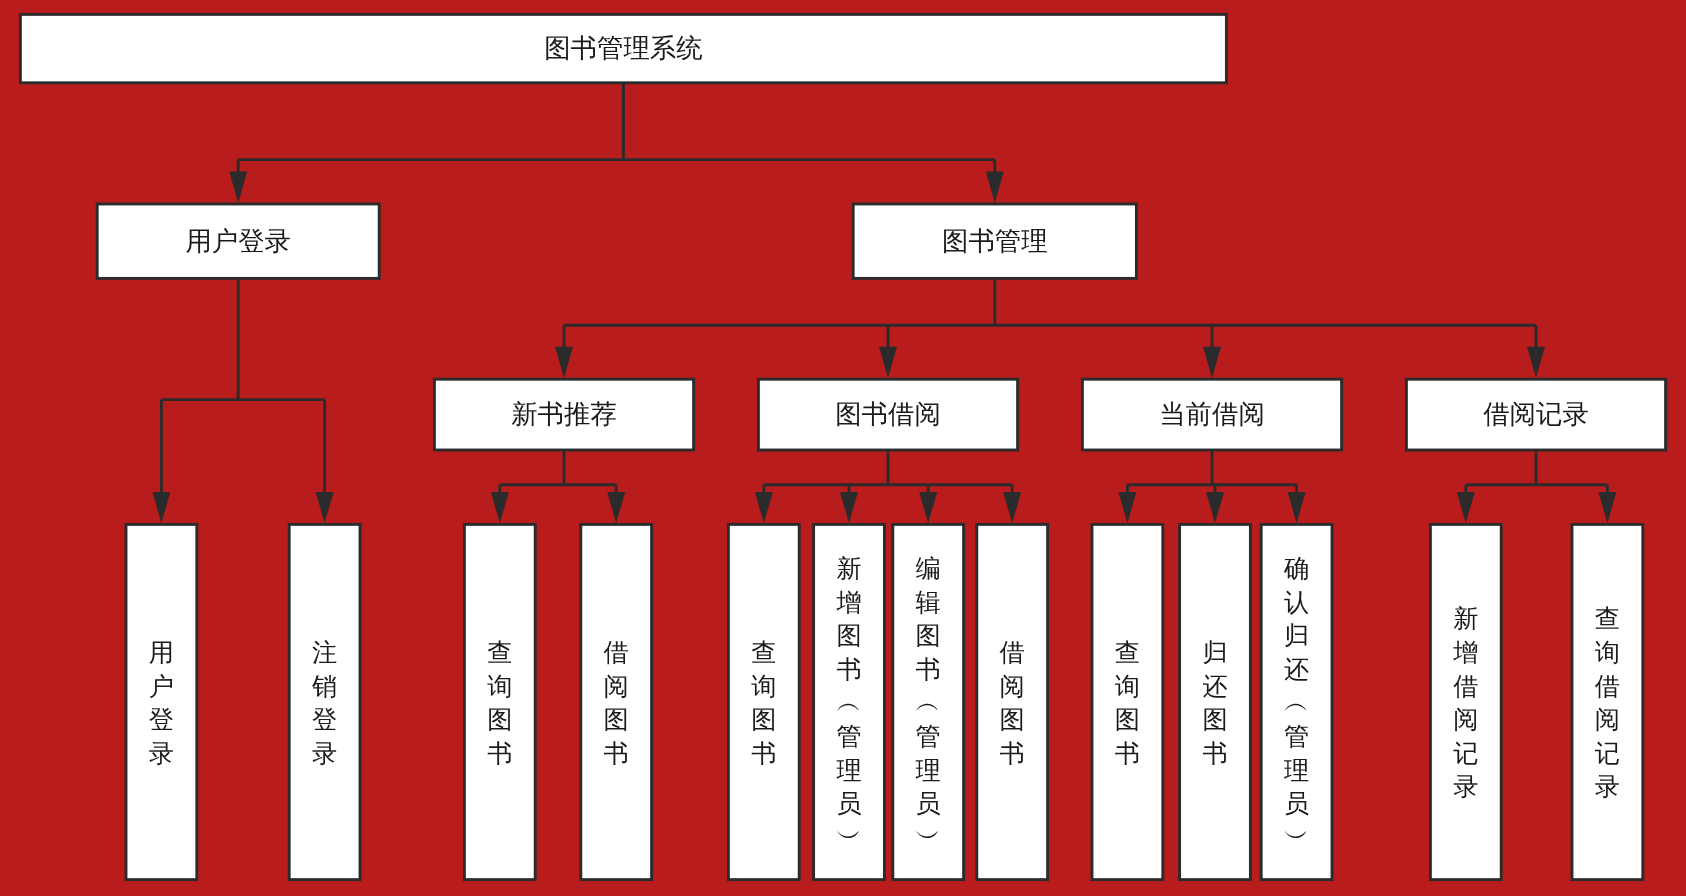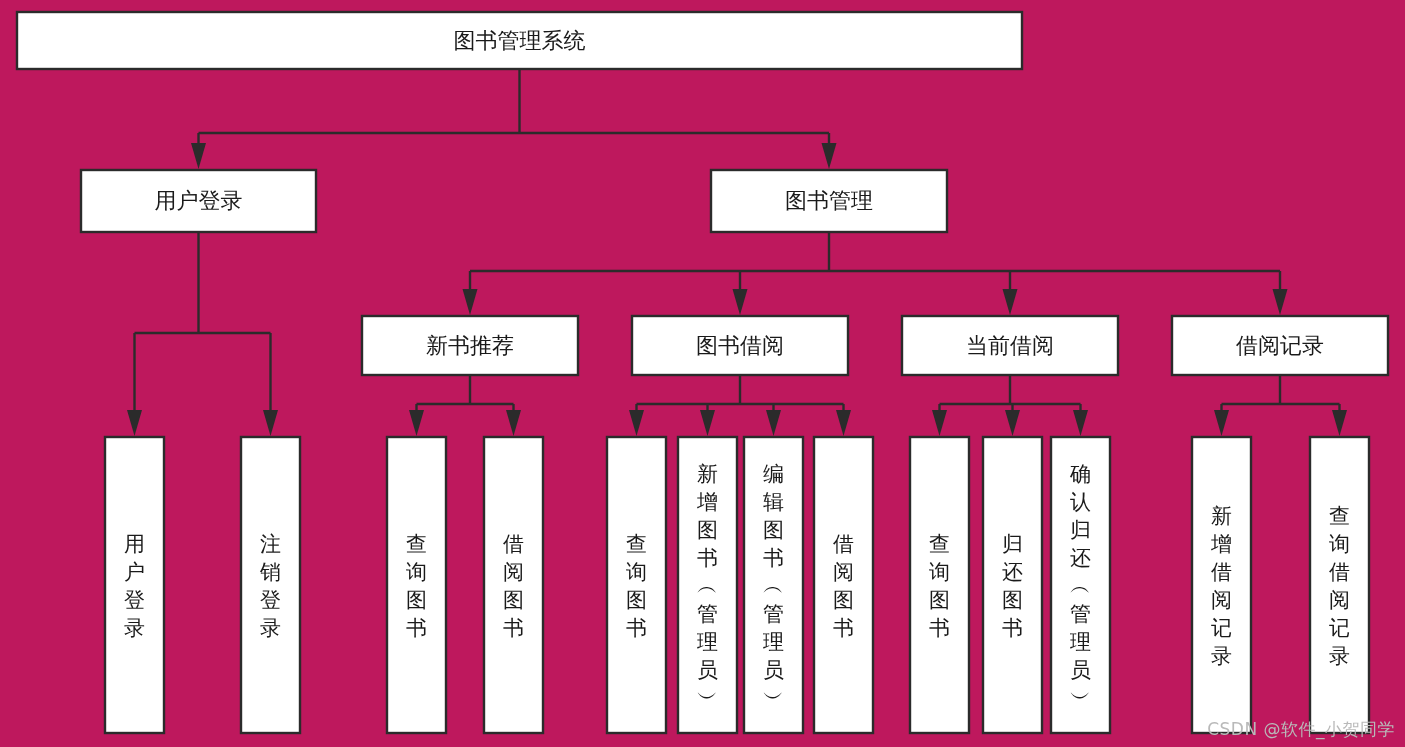--- a/index.html
+++ b/index.html
@@ -8,21 +8,21 @@
     padding: 0;
     background: #ffffff;
   }
   body {
     font-family: "DejaVu Sans", "Liberation Sans", sans-serif;
   }
   #diagram-root {
     position: relative;
     width: 1405px;
     height: 747px;
-    background: #be185d;
+    background: #b91c1c;
     overflow: hidden;
   }
   svg.flow {
     position: absolute;
     top: 0;
     left: 0;
     width: 1405px;
     height: 747px;
     display: block;
   }
@@ -219,15 +219,14 @@
           <text x="1221.5" y="522.84" class="node-label-v"><tspan x="1221.5" dy="0">新</tspan><tspan x="1221.5" dy="28">增</tspan><tspan x="1221.5" dy="28">借</tspan><tspan x="1221.5" dy="28">阅</tspan><tspan x="1221.5" dy="28">记</tspan><tspan x="1221.5" dy="28">录</tspan></text>
         </g>
         <g>
           <rect x="1310" y="437" width="59" height="296" class="node-box"></rect>
           <text x="1339.5" y="522.84" class="node-label-v"><tspan x="1339.5" dy="0">查</tspan><tspan x="1339.5" dy="28">询</tspan><tspan x="1339.5" dy="28">借</tspan><tspan x="1339.5" dy="28">阅</tspan><tspan x="1339.5" dy="28">记</tspan><tspan x="1339.5" dy="28">录</tspan></text>
         </g>
       </g>
 
   </svg>
 
-  <div class="watermark">CSDN @软件_小贺同学</div>
 
 </div>
 
 </body></html>

